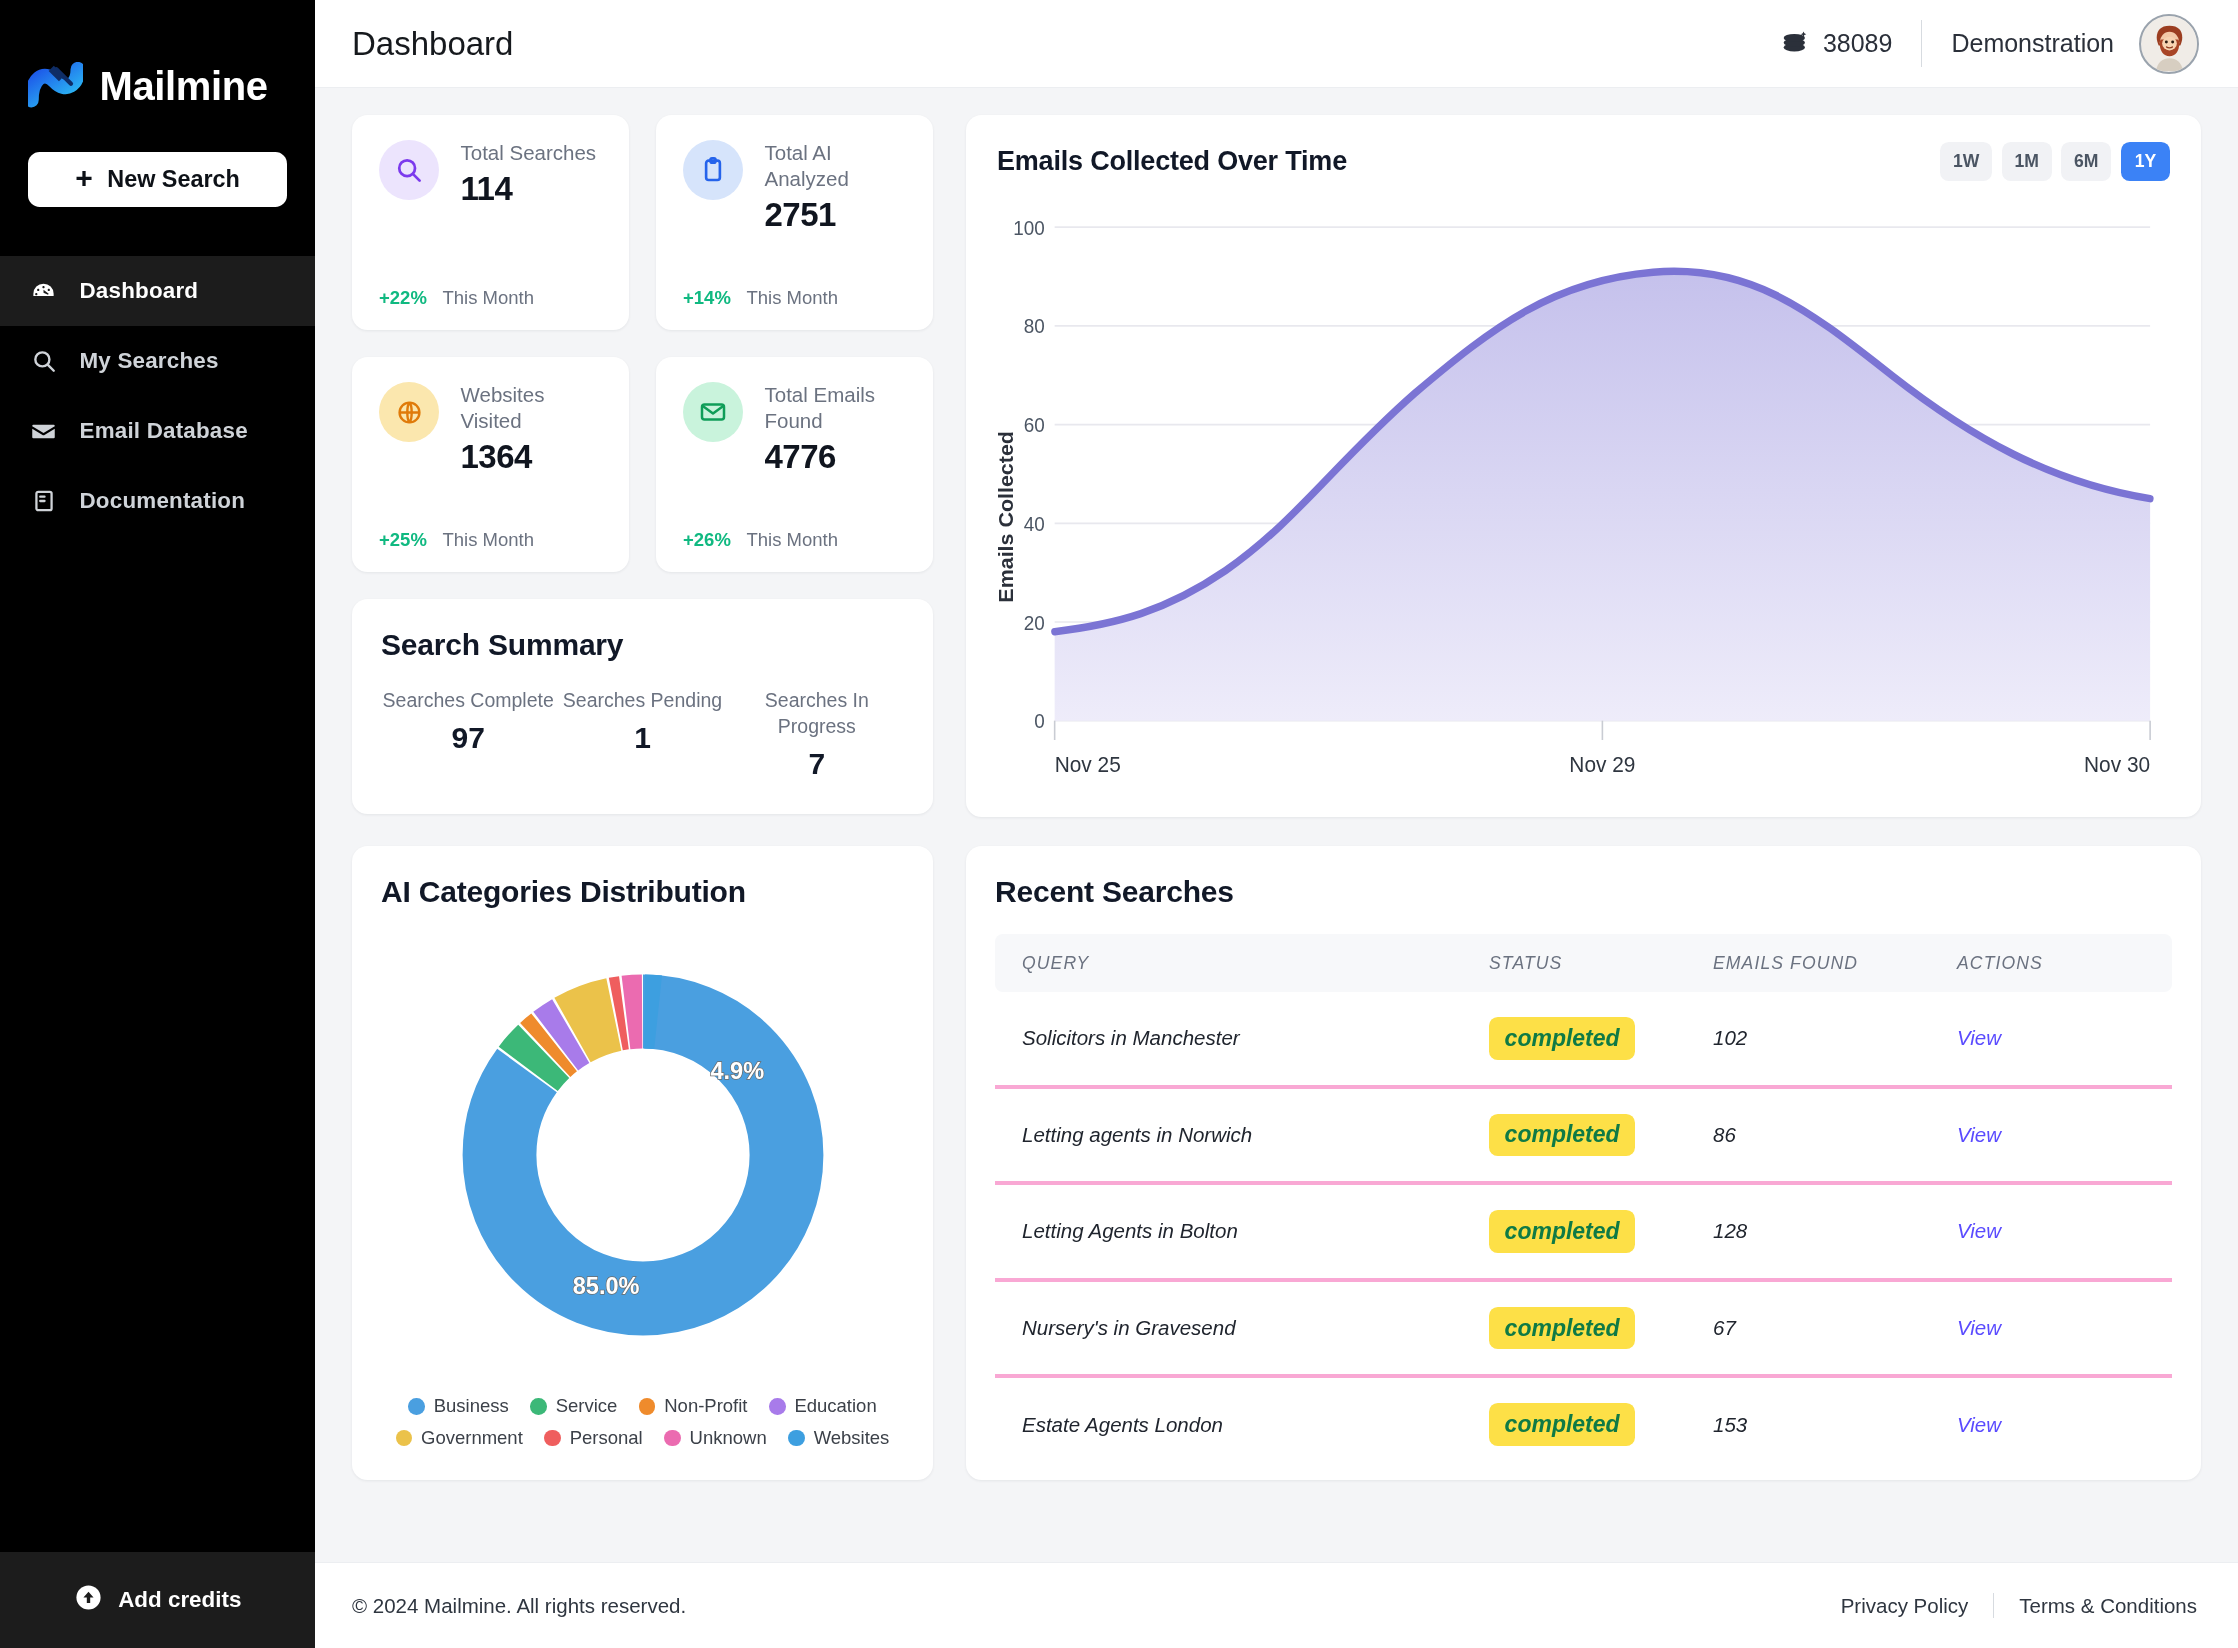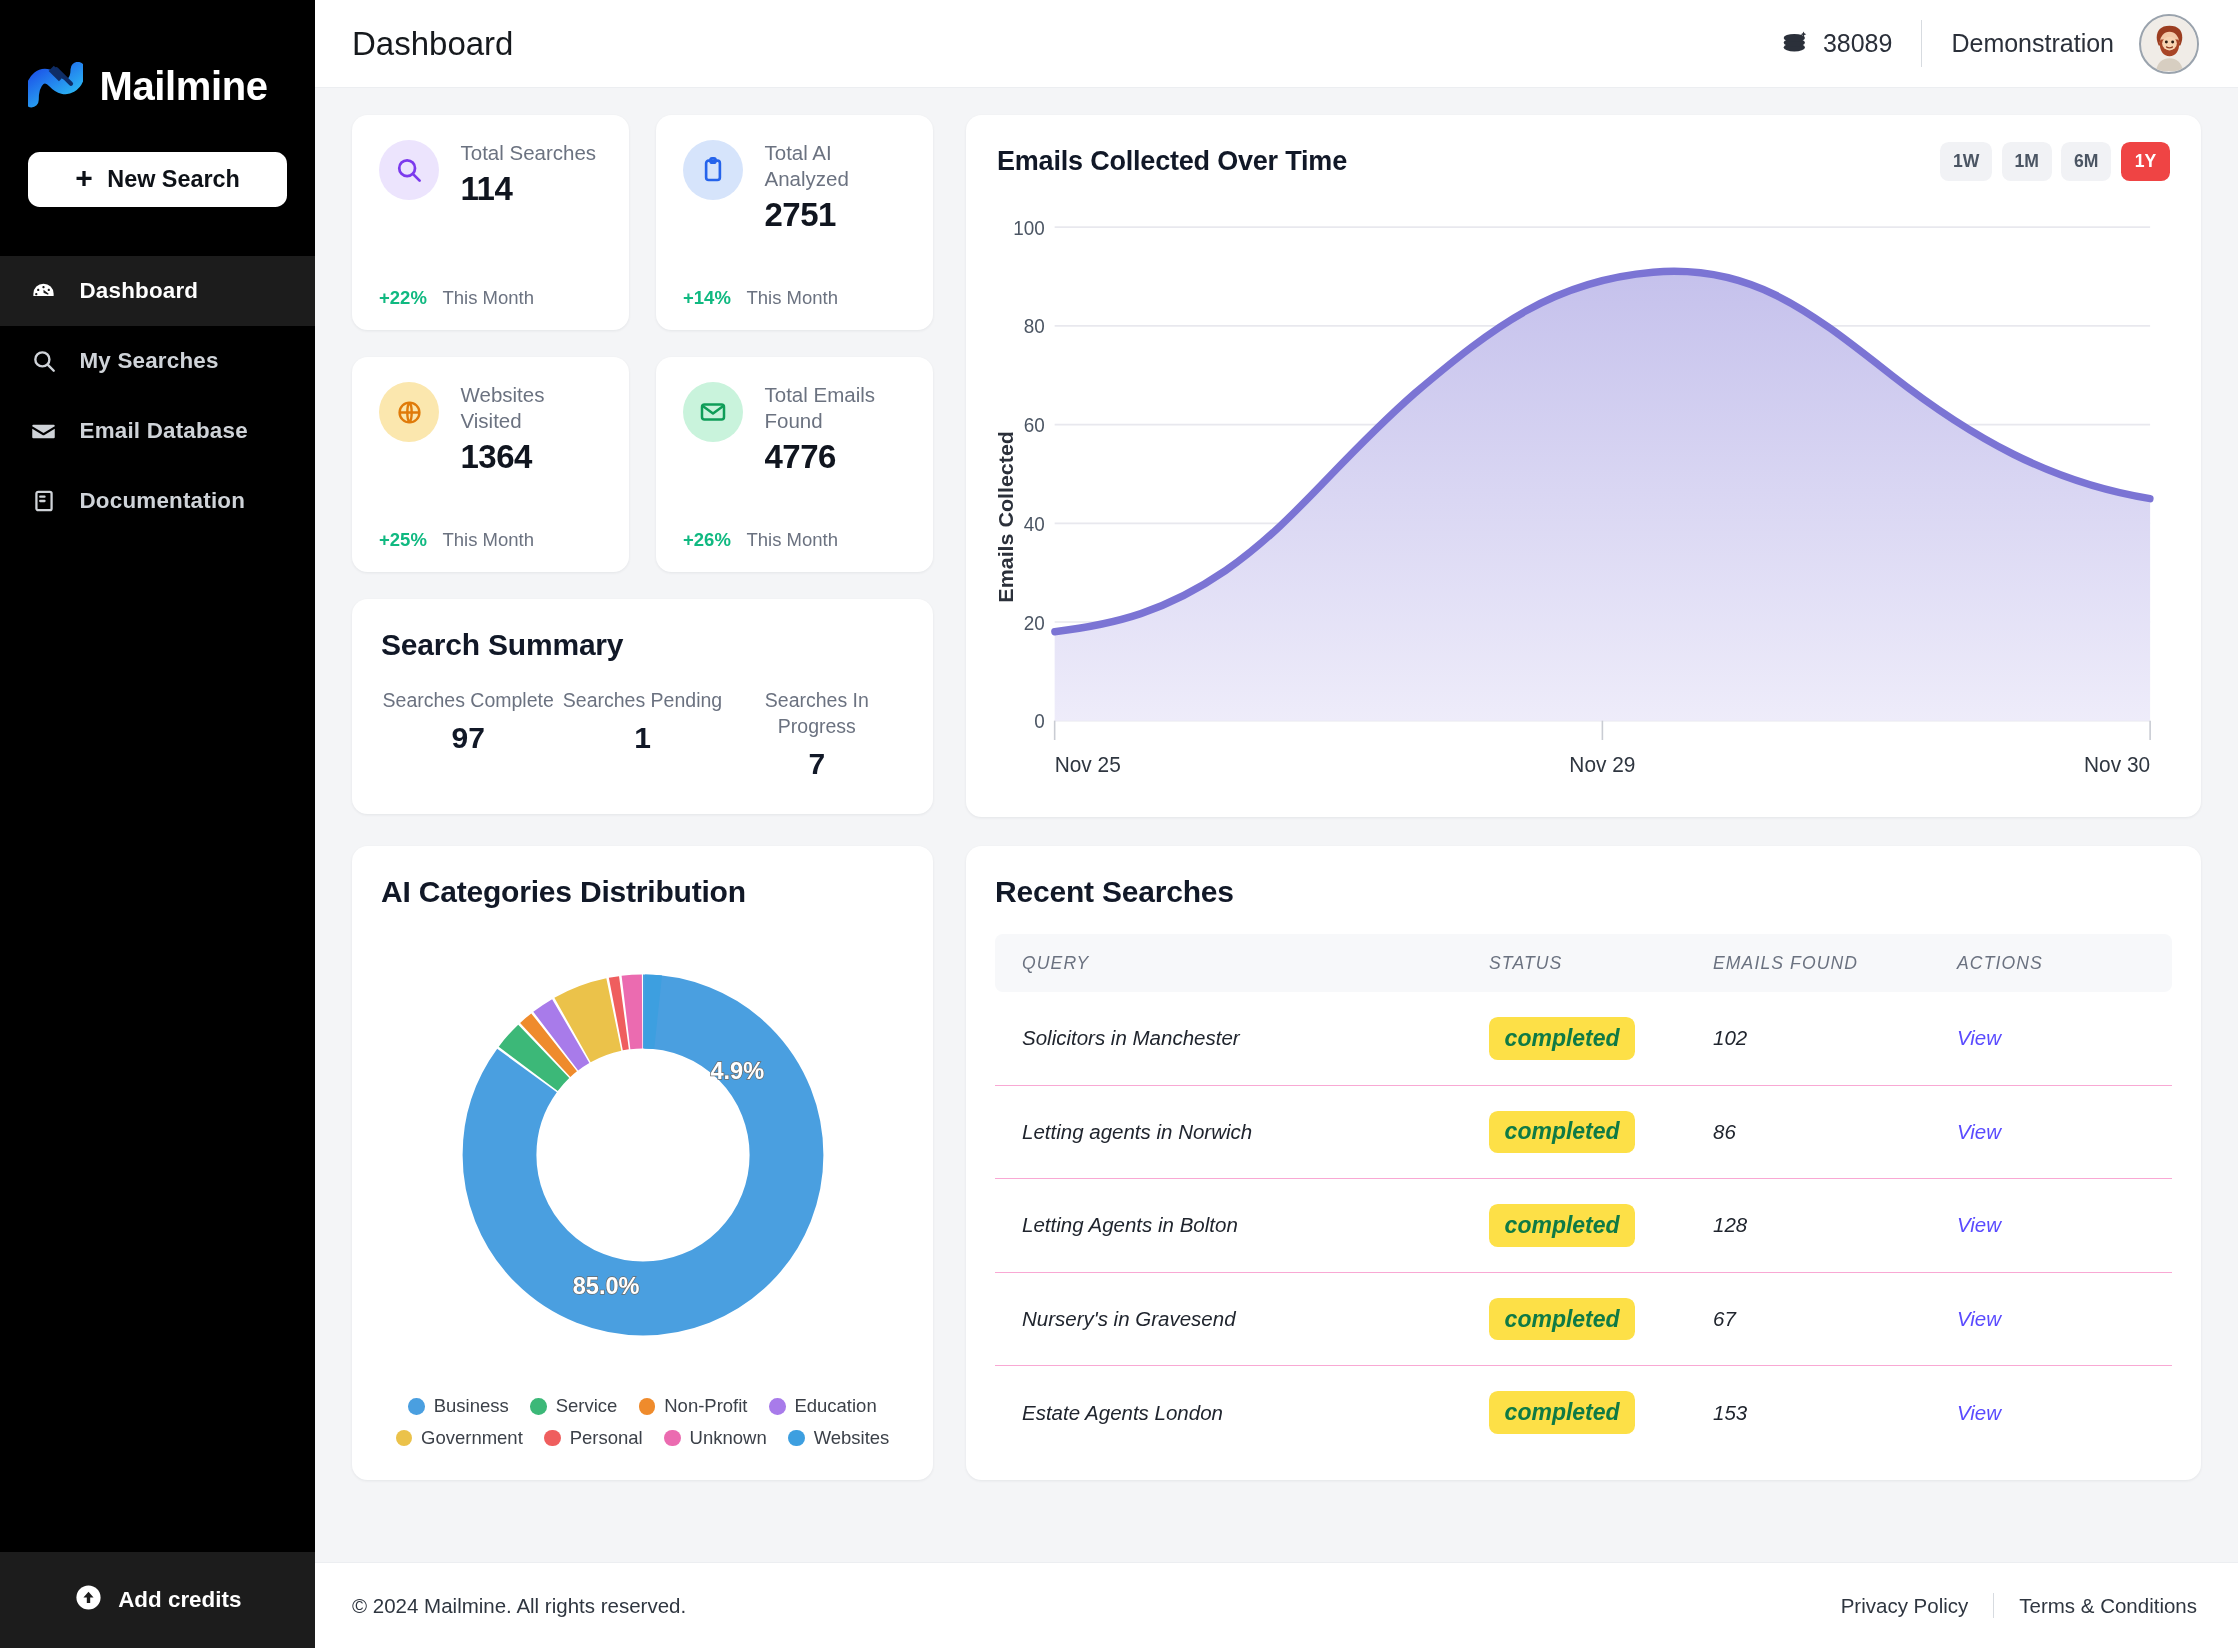--- a/index.html
+++ b/index.html
@@ -91,21 +91,21 @@
   
   .chart-card { padding:27px 31px 21.5px 31px; height:702px; display:flex; flex-direction:column; }
   .chart-head { display:flex; align-items:center; }
   .chart-title { font-size:27px; font-weight:700; color:#111827; letter-spacing:-0.2px; }
   .range-group { margin-left:auto; display:flex; gap:9.8px; }
   .range-btn {
     min-width:49px; height:39px; padding:0 12.7px; border-radius:8.8px;
     background:#f1f2f5; color:#4b5563; font-size:17.6px; font-weight:600;
     display:flex; align-items:center; justify-content:center; cursor:pointer;
   }
-  .range-btn.active { background:#ef4444; color:#fff; }
+  .range-btn.active { background:#3b82f6; color:#fff; }
   .chart-body { flex:1; position:relative; margin-top:13.7px; }
   .chart-body svg { width:100%; height:100%; display:block; }
 
   
   .donut-card { padding:29px 29px 25px 29px; height:634px; display:flex; flex-direction:column; }
   .donut-wrap { flex:1; display:flex; align-items:center; justify-content:center; margin-top:5.9px; }
   .donut-wrap svg { width:410px; height:410px; }
   .legend { display:flex; flex-direction:column; gap:9.8px; align-items:center; padding-bottom:5.9px; }
   .legend-row { display:flex; gap:21.5px; align-items:center; }
   .legend-item { display:flex; align-items:center; gap:8.8px; }
@@ -114,21 +114,21 @@
 
   
   .table-card { padding:29px 29px 25px 29px; height:634px; display:flex; flex-direction:column; }
   .tbl { width:100%; border-collapse:collapse; margin-top:25px;font-style:italic; }
   .tbl thead th {
     background:#f7f8fa; text-align:left; font-size:17.6px; font-weight:500;
     color:#6b7280; letter-spacing:1.1px; padding:18.5px 0 18.5px 0; text-transform:uppercase;
   }
   .tbl thead th:first-child { padding-left:27px; border-radius:7.8px 0 0 7.8px; }
   .tbl thead th:last-child { border-radius:0 7.8px 7.8px 0; }
-  .tbl tbody td { padding:25px 0; font-size:20.5px; color:#20252e; border-bottom:1px solid #f9a8d4; }
+  .tbl tbody td { padding:25px 0; font-size:20.5px; color:#20252e; border-bottom:4px solid #f9a8d4; }
   .tbl tbody td:first-child { padding-left:27px; }
   .tbl tbody tr:last-child td { border-bottom:none; }
   .col-status { width:224px; }
   .col-emails { width:244px; }
   .col-actions { width:215px; }
   .badge {
     display:inline-block; background:#fde047; color:#0f7a45;
     font-size:23px; font-weight:700; padding:7.8px 15.6px; border-radius:8.8px;
   }
   .view-link { color:#5a4bff; font-size:20.5px; cursor:pointer; }

